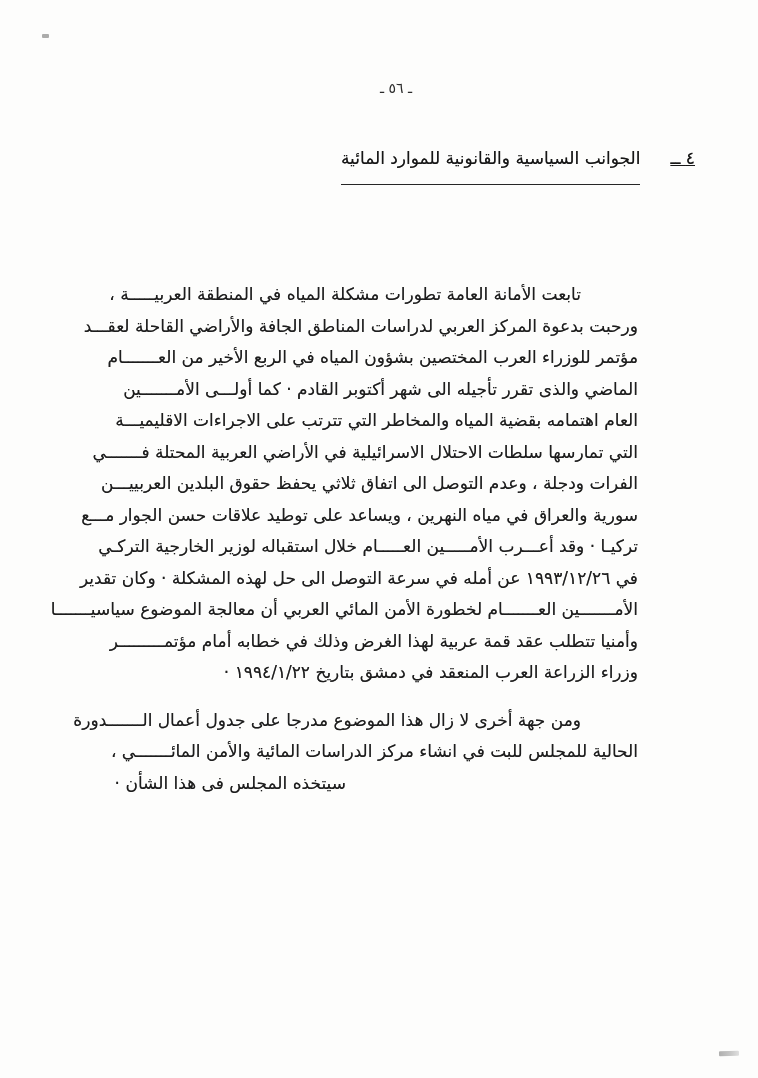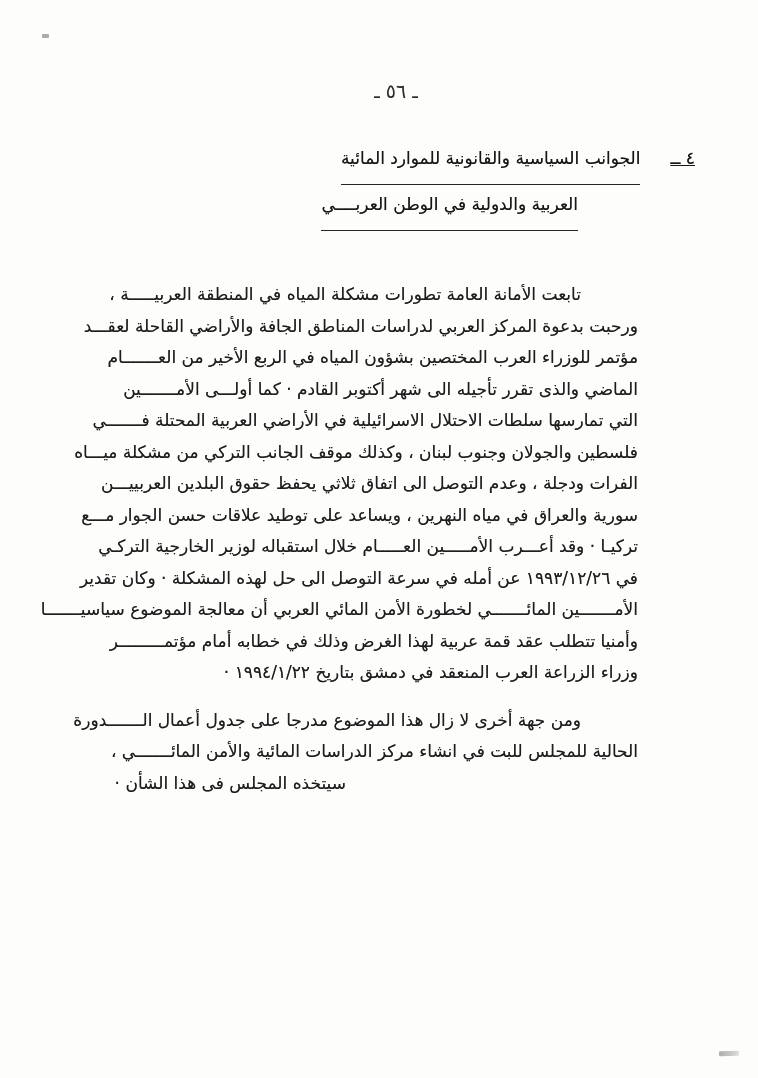--- a/index.html
+++ b/index.html
@@ -10,21 +10,21 @@
     background:#fdfdfc;
     overflow:hidden;
     font-family:"DejaVu Sans",sans-serif;
     color:#1d1d1d;
   }
   
   .page-number{
     position:absolute;top:80px;left:396px;
     transform:translateX(-50%);
     direction:rtl;
-    font-size:19px;color:#2b2b2b;letter-spacing:2px;
+    font-size:14px;color:#2b2b2b;letter-spacing:2px;
     white-space:nowrap;
   }
   
   .heading{
     position:absolute;top:148px;right:63px;
     direction:rtl;
     font-size:17px;
     color:#161616;
     text-shadow:0 0 .4px rgba(0,0,0,.55);
   }
@@ -71,39 +71,36 @@
 
   <div class="speck-top-left"></div>
 
   <div class="page-number">ـ ٥٦ ـ</div>
 
   <div class="heading">
     <div class="h-row1">
       <span class="h-num">٤ ــ</span>
       <span class="u">الجوانب السياسية والقانونية للموارد المائية</span>
     </div>
-    <div class="h-row2">
-      <span class="u">العربية والدولية في الوطن العربــــي</span>
-    </div>
   </div>
 
   <div class="body-text">
 
     <div class="para">
       <div class="line indent">تابعت الأمانة العامة تطورات مشكلة المياه في المنطقة العربيـــــة ،</div>
       <div class="line">ورحبت بدعوة المركز العربي لدراسات المناطق الجافة والأراضي القاحلة لعقـــد</div>
       <div class="line">مؤتمر للوزراء العرب المختصين بشؤون المياه في الربع الأخير من العـــــــام</div>
       <div class="line">الماضي والذى تقرر تأجيله الى شهر أكتوبر القادم · كما أولـــى الأمـــــــين</div>
+      <div class="line">العام اهتمامه بقضية المياه والمخاطر التي تترتب على الاجراءات الاقليميـــة</div>
       <div class="line">التي تمارسها سلطات الاحتلال الاسرائيلية في الأراضي العربية المحتلة فـــــــي</div>
-      <div class="line">فلسطين والجولان وجنوب لبنان ، وكذلك موقف الجانب التركي من مشكلة ميـــاه</div>
       <div class="line">الفرات ودجلة ، وعدم التوصل الى اتفاق ثلاثي يحفظ حقوق البلدين العربييـــن</div>
       <div class="line">سورية والعراق في مياه النهرين ، ويساعد على توطيد علاقات حسن الجوار مـــع</div>
       <div class="line">تركيـا · وقد أعـــرب الأمـــــين العـــــام خلال استقباله لوزير الخارجية التركـي</div>
       <div class="line">في ١٩٩٣/١٢/٢٦ عن أمله في سرعة التوصل الى حل لهذه المشكلة · وكان تقدير</div>
-      <div class="line">الأمـــــــين المائـــــــي لخطورة الأمن المائي العربي أن معالجة الموضوع سياسيـــــــا</div>
+      <div class="line">الأمـــــــين العـــــــام لخطورة الأمن المائي العربي أن معالجة الموضوع سياسيـــــــا</div>
       <div class="line">وأمنيا تتطلب عقد قمة عربية لهذا الغرض وذلك في خطابه أمام مؤتمـــــــــر</div>
       <div class="line">وزراء الزراعة العرب المنعقد في دمشق بتاريخ ١٩٩٤/١/٢٢ ·</div>
     </div>
 
     <div class="para">
       <div class="line indent">ومن جهة أخرى لا زال هذا الموضوع مدرجا على جدول أعمال الـــــــدورة</div>
       <div class="line">الحالية للمجلس للبت في انشاء مركز الدراسات المائية والأمن المائـــــــي ،</div>
       <div class="line shifted">سيتخذه المجلس فى هذا الشأن ·</div>
     </div>
 

